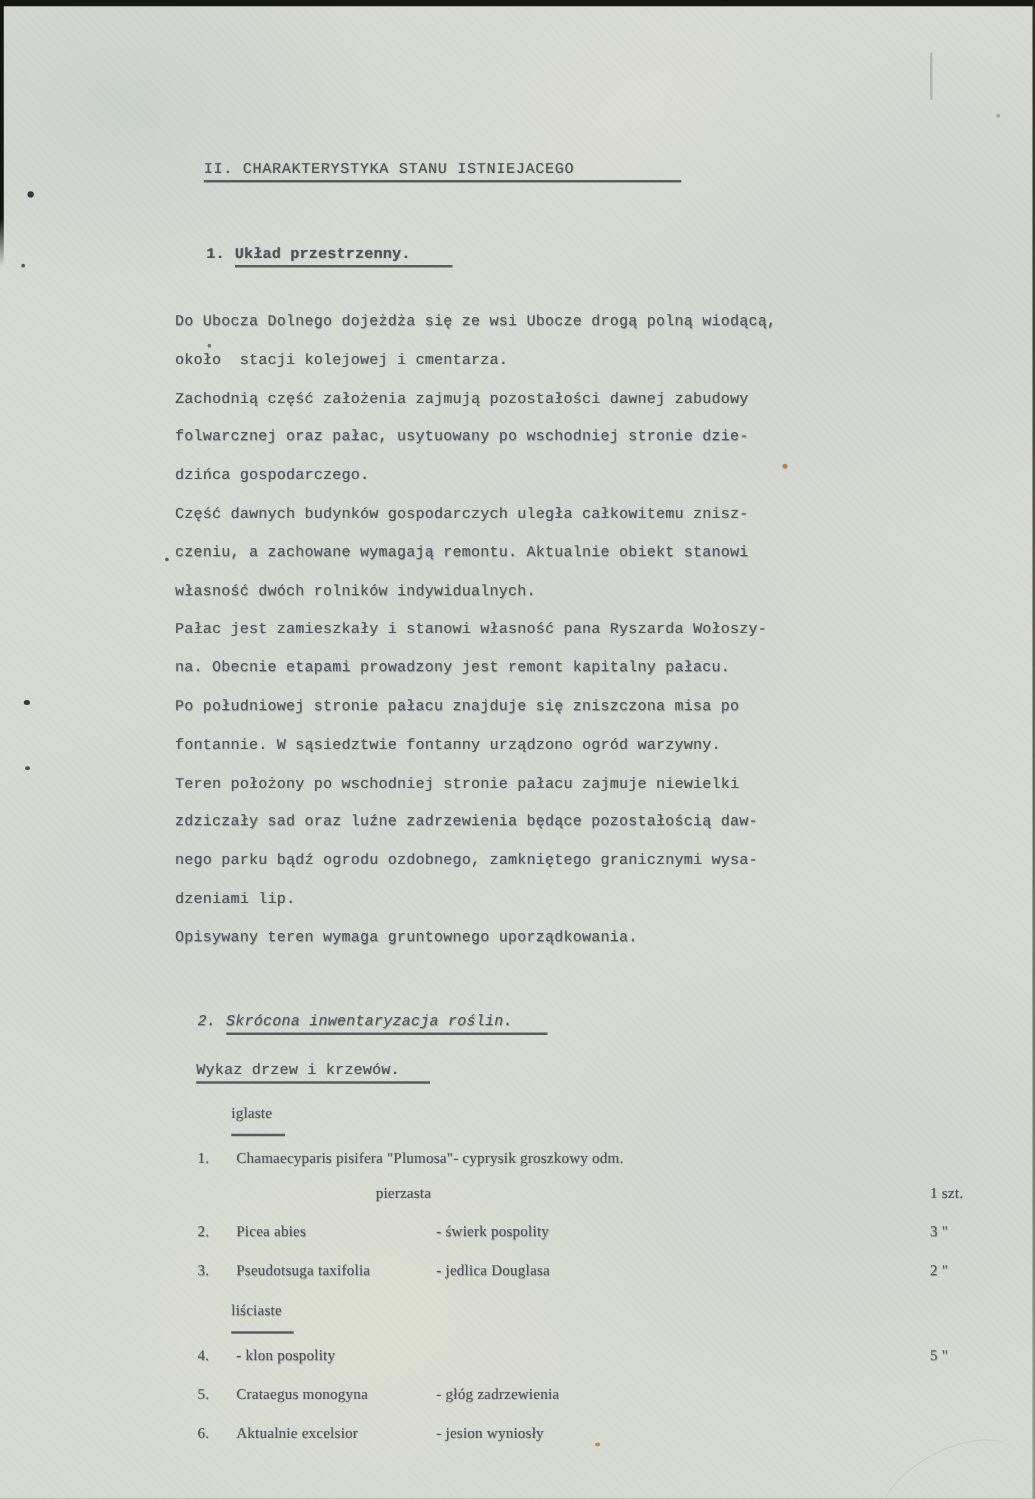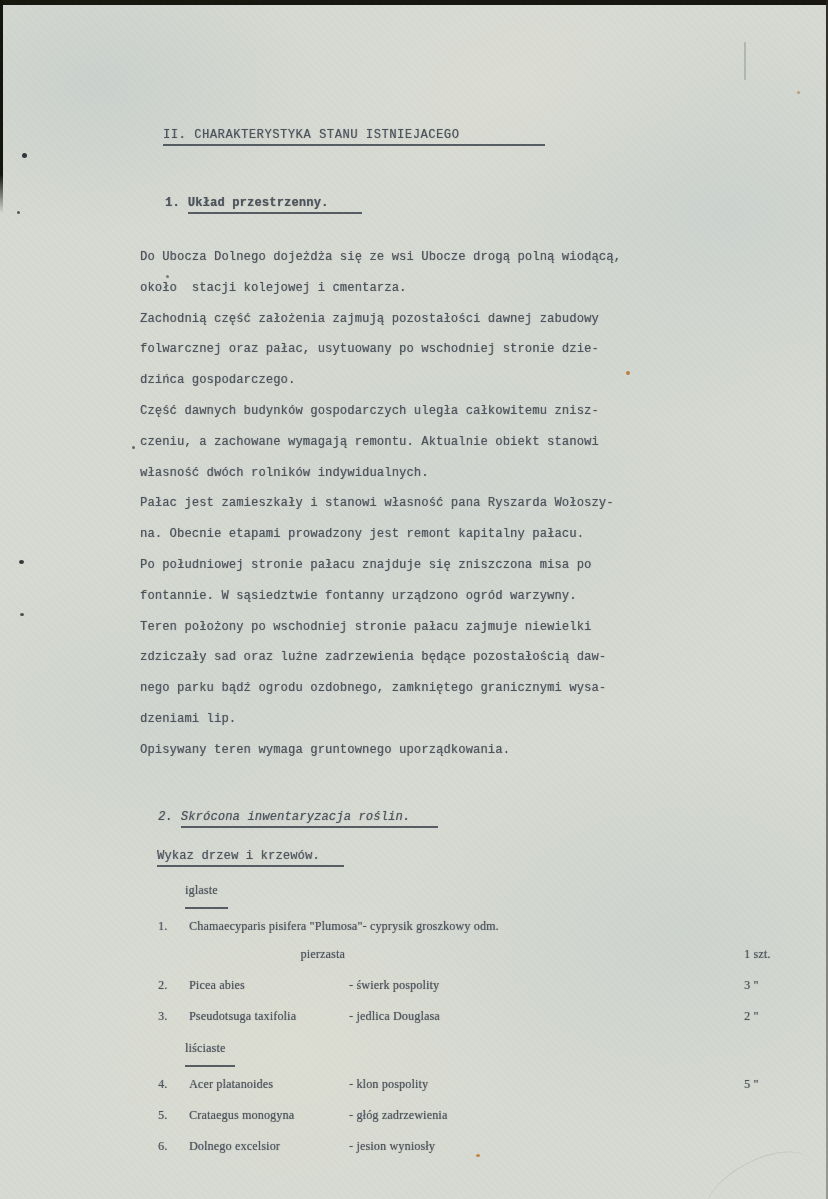--- a/index.html
+++ b/index.html
@@ -132,31 +132,30 @@
       </div>
       <div class="plant-row">
         <span class="c-num">3.</span>
         <span class="c-latin">Pseudotsuga taxifolia</span>
         <span class="c-polish">- jedlica Douglasa</span>
         <span class="c-count">2 "</span>
       </div>
       <div class="group-label"><span class="u pad-group">liściaste</span></div>
       <div class="plant-row">
         <span class="c-num">4.</span>
-        <span class="c-latin">Acer platanoides</span>
         <span class="c-polish">- klon pospolity</span>
         <span class="c-count">5 "</span>
       </div>
       <div class="plant-row">
         <span class="c-num">5.</span>
         <span class="c-latin">Crataegus monogyna</span>
         <span class="c-polish">- głóg zadrzewienia</span>
         <span class="c-count"></span>
       </div>
       <div class="plant-row">
         <span class="c-num">6.</span>
-        <span class="c-latin">Dolnego excelsior</span>
+        <span class="c-latin">Aktualnie excelsior</span>
         <span class="c-polish">- jesion wyniosły</span>
         <span class="c-count"></span>
       </div>
     </div>
 
 </div>
 
 </body></html>

